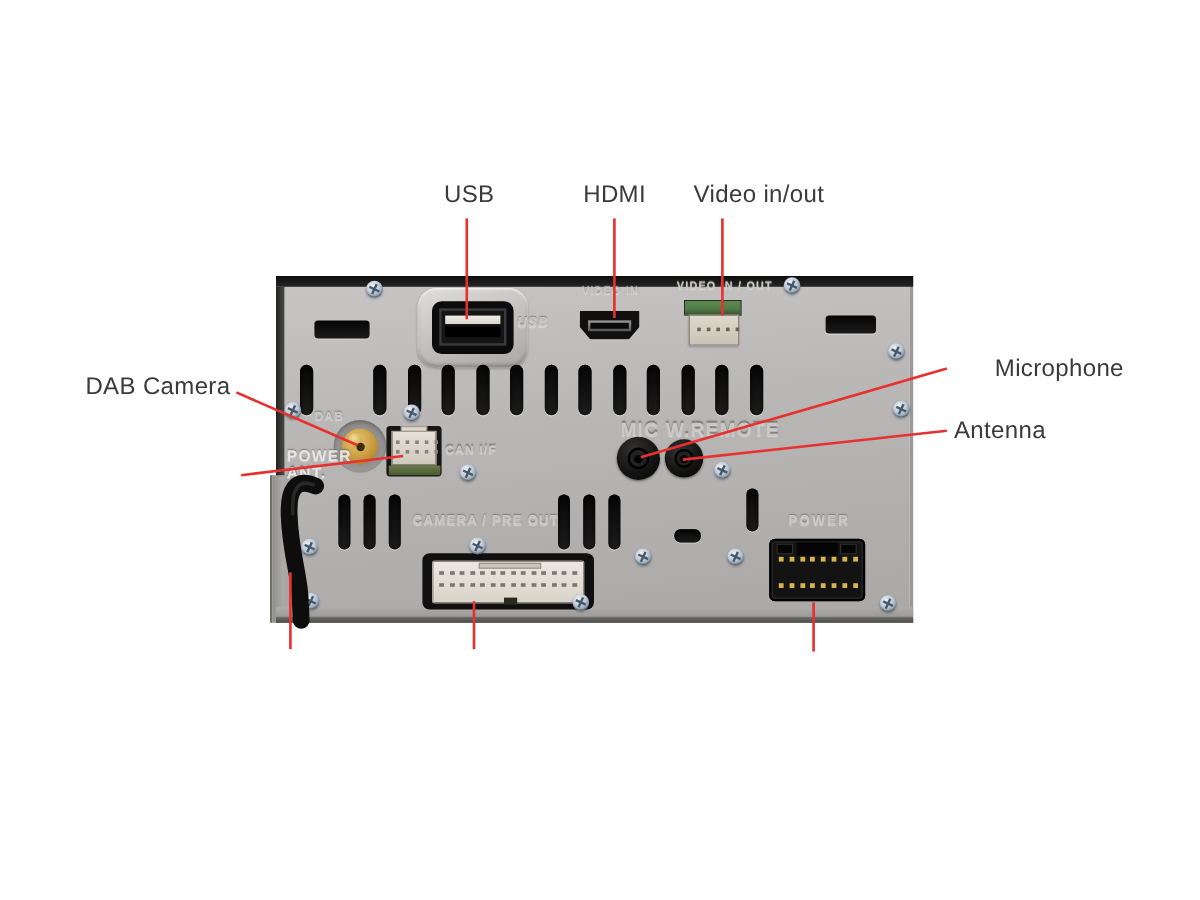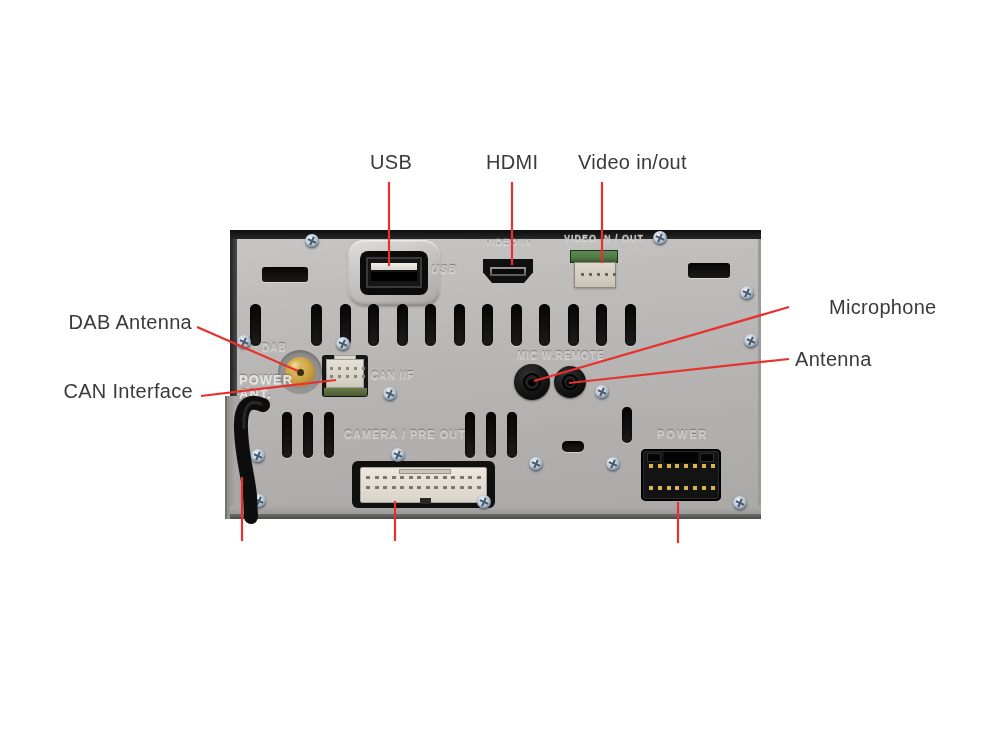--- a/index.html
+++ b/index.html
@@ -154,21 +154,21 @@
       <div class="pwr-recess"></div>
     </div>
 
     <span class="emb" style="left:201px;top:33px;font-size:11px;font-style:italic;">USB</span>
     <span class="emb" style="left:255px;top:7px;font-size:9px;">VIDEO IN</span>
     <span class="emb" style="left:334px;top:3px;font-size:9px;">VIDEO IN / OUT</span>
     <span class="emb" style="left:32px;top:112px;font-size:10px;">DAB</span>
     <span class="emb" style="left:9px;top:143px;font-size:13px;line-height:14px;color:#e6e5e3;">POWER
 ANT.</span>
     <span class="emb" style="left:141px;top:140px;font-size:10px;">CAN I/F</span>
-    <span class="emb" style="left:287px;top:120px;font-size:10px;">MIC W.REMOTE</span>
+    <span class="emb" style="left:287px;top:120px;font-size:16px;">MIC W.REMOTE</span>
     <span class="emb" style="left:114px;top:198px;font-size:11px;">CAMERA / PRE OUT</span>
     <span class="emb" style="left:427px;top:198px;font-size:11px;letter-spacing:2px;">POWER</span>
 
     <div id="decor"></div>
   <div class="vent" style="left: 20px; top: 74px; width: 11px; height: 42px;"></div>
       <div class="vent" style="left: 81px; top: 74px; width: 11px; height: 42px;"></div>
       <div class="vent" style="left: 109.5px; top: 74px; width: 11px; height: 42px;"></div>
       <div class="vent" style="left: 138px; top: 74px; width: 11px; height: 42px;"></div>
       <div class="vent" style="left: 166.5px; top: 74px; width: 11px; height: 42px;"></div>
       <div class="vent" style="left: 195px; top: 74px; width: 11px; height: 42px;"></div>
@@ -274,18 +274,17 @@
     <line class="callout-line" x1="534" y1="381" x2="789" y2="307"></line>
     <line class="callout-line" x1="569" y1="383" x2="789" y2="359"></line>
     <line class="callout-line" x1="242" y1="477" x2="242" y2="541"></line>
     <line class="callout-line" x1="395" y1="501" x2="395" y2="541"></line>
     <line class="callout-line" x1="678" y1="502" x2="678" y2="543"></line>
   </svg>
 
   <div class="label" style="left:370px;top:151px;">USB</div>
   <div class="label" style="left:486px;top:151px;">HDMI</div>
   <div class="label" style="left:578px;top:151px;">Video in/out</div>
-  <div class="label" style="left:62px;top:311px;width:130px;text-align:right;">DAB Antenna</div>
-  <div class="label" style="left:52px;top:380px;width:141px;text-align:right;">CAN Interface</div>
+  <div class="label" style="left:62px;top:311px;width:130px;text-align:right;">DAB Camera</div>
   <div class="label" style="left:795px;top:296px;margin-left:34px;">Microphone</div>
   <div class="label" style="left:795px;top:348px;">Antenna</div>
 
 </div>
 
 </body></html>

